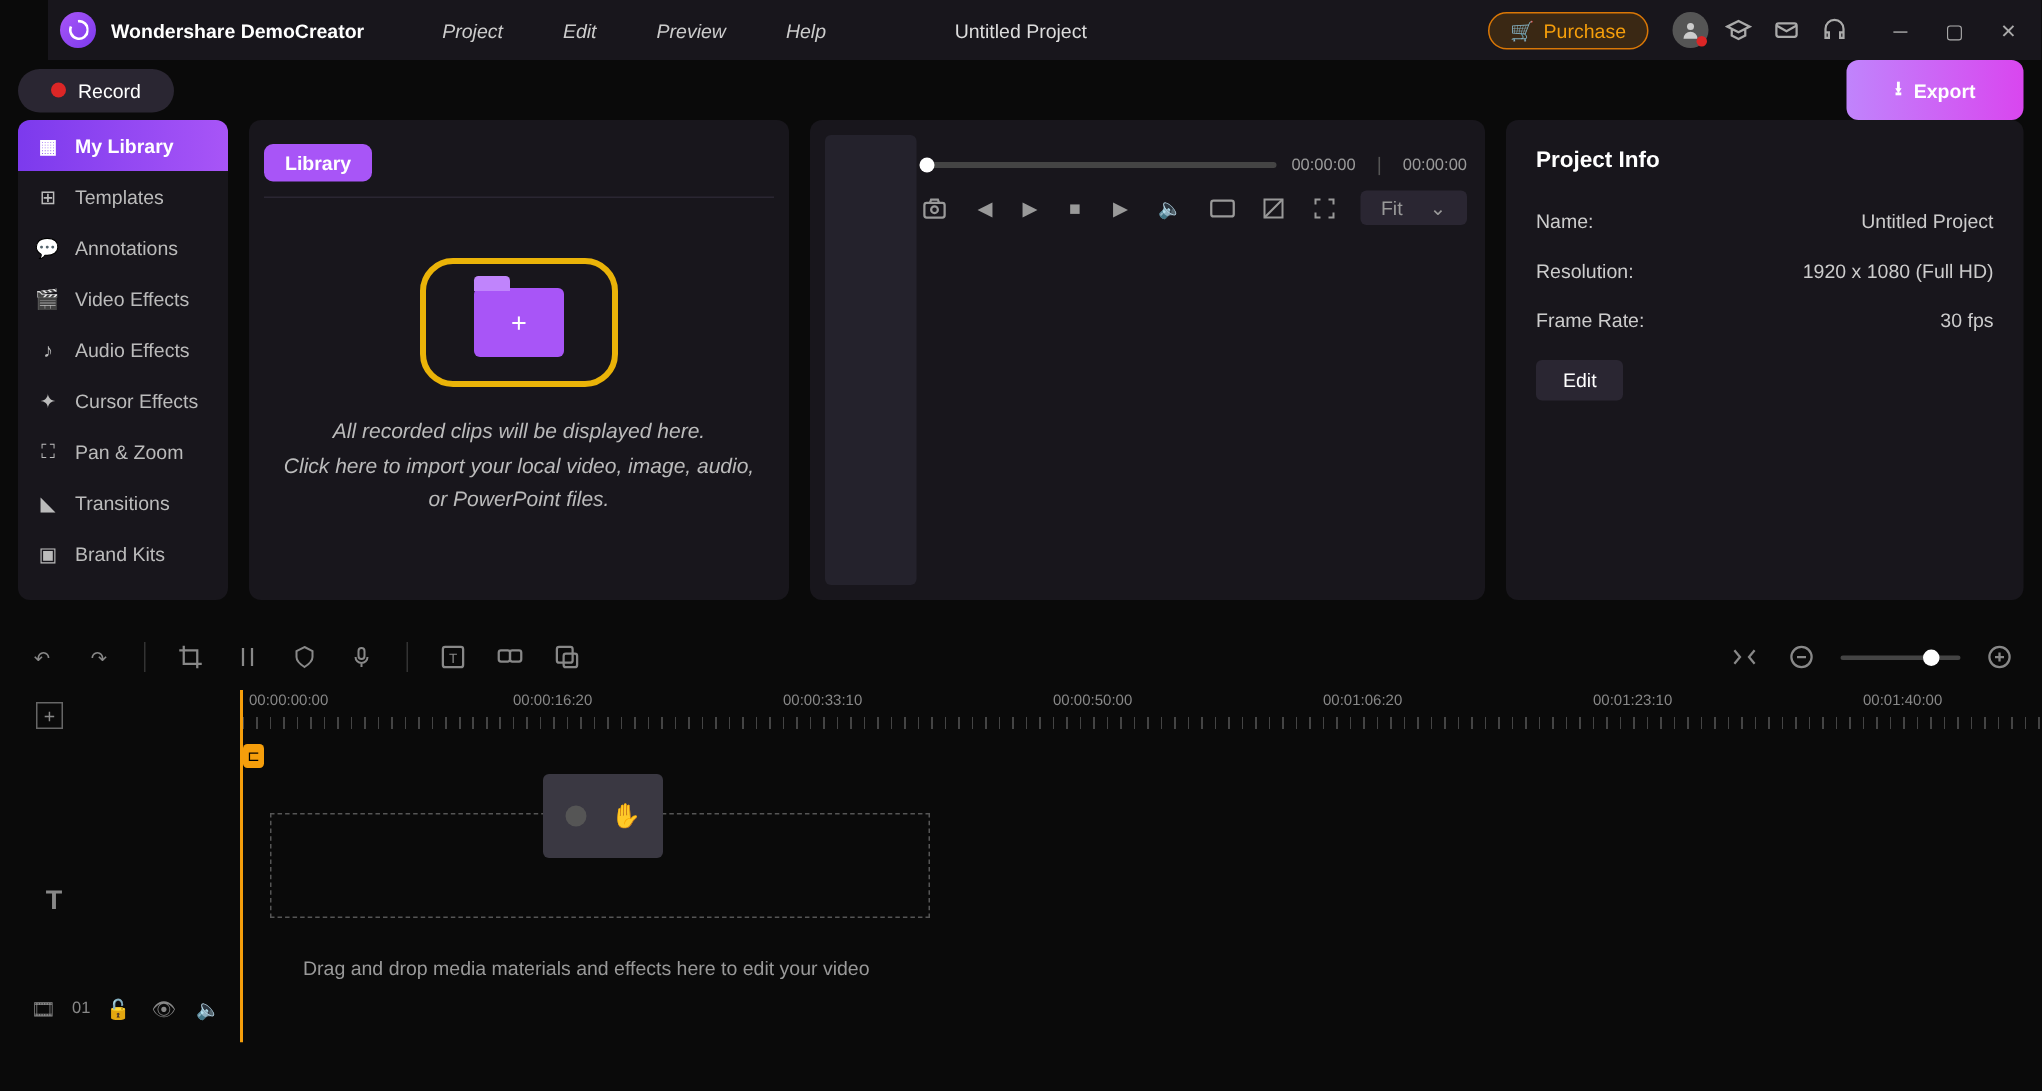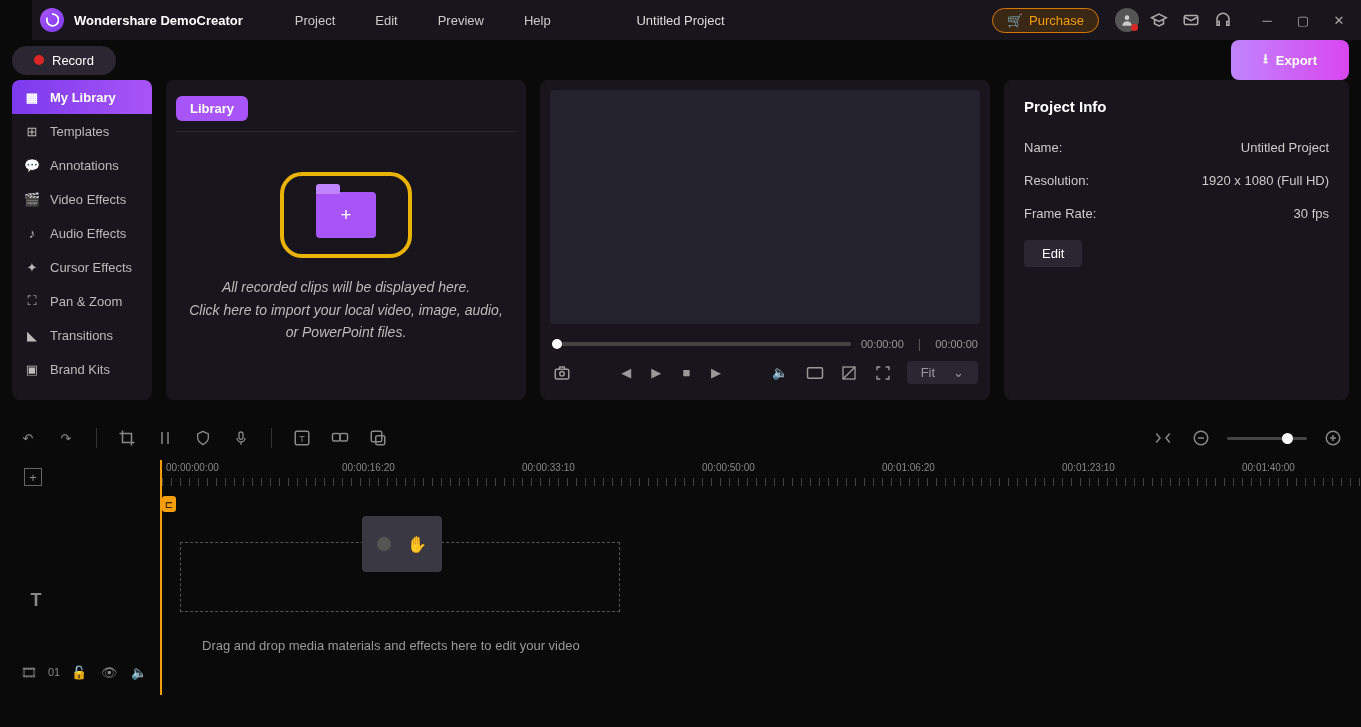--- a/index.html
+++ b/index.html
@@ -1,21 +1,21 @@
 <!DOCTYPE html>
 <html><head>
 <meta charset="utf-8">
 <style>
 * { box-sizing: border-box; margin: 0; padding: 0; }
 body { background: #0a0a0a; font-family: -apple-system, Segoe UI, sans-serif; color: #ccc; font-size: 13px; width: 1361px; height: 727px; overflow: hidden; }
 .topbar { height: 40px; background: #18161c; display: flex; align-items: center; padding: 0 8px; gap: 4px; margin-left: 32px; }
 .logo { width: 24px; height: 24px; border-radius: 50%; background: linear-gradient(135deg, #a855f7, #7c3aed); display: flex; align-items: center; justify-content: center; margin-right: 6px; }
 .logo svg { width: 14px; height: 14px; }
 .app-name { font-weight: 600; color: #fff; margin-right: 30px; }
-.menu-item { padding: 0 18px; color: #ccc; cursor: pointer; }
+.menu-item { padding: 0 18px; color: #ccc; cursor: pointer; font-style: italic; }
 .spacer { flex: 1; }
 .title-center { position: absolute; left: 50%; transform: translateX(-50%); color: #ddd; }
 .purchase-btn { background: #3a2814; border: 1px solid #d97706; border-radius: 16px; padding: 4px 14px; color: #f59e0b; display: flex; align-items: center; gap: 6px; cursor: pointer; margin-right: 10px; }
 .top-icon { width: 28px; height: 28px; display: flex; align-items: center; justify-content: center; color: #aaa; cursor: pointer; position: relative; }
 .avatar-icon { width: 24px; height: 24px; border-radius: 50%; background: #555; display: flex; align-items: center; justify-content: center; }
 .badge-dot { position: absolute; bottom: 3px; right: 3px; width: 7px; height: 7px; background: #dc2626; border-radius: 50%; }
 .win-btns { display: flex; gap: 8px; margin-left: 12px; }
 .win-btn { width: 28px; height: 28px; display: flex; align-items: center; justify-content: center; color: #aaa; cursor: pointer; }
 
 .row2 { height: 40px; display: flex; align-items: center; padding: 0 12px; }
@@ -31,21 +31,21 @@
 
 .library-panel { flex: 1; background: #18161c; border-radius: 8px; padding: 16px 0; display: flex; flex-direction: column; }
 .library-tab { background: #a855f7; color: #fff; padding: 5px 14px; border-radius: 6px; font-weight: 600; margin-left: 10px; width: fit-content; }
 .library-divider { border-bottom: 1px solid #2a2632; margin: 10px 10px 0; }
 .import-area { flex: 1; display: flex; flex-direction: column; align-items: center; justify-content: center; }
 .import-box { border: 4px solid #eab308; border-radius: 22px; padding: 16px 32px; margin-bottom: 18px; }
 .folder-icon { width: 60px; height: 46px; background: #a855f7; border-radius: 4px; position: relative; display: flex; align-items: center; justify-content: center; color: #fff; font-size: 18px; }
 .folder-icon::before { content: ''; position: absolute; top: -8px; left: 0; width: 24px; height: 10px; background: #c084fc; border-radius: 3px 3px 0 0; }
 .import-text { text-align: center; color: #bbb; line-height: 1.6; font-size: 14px; font-style: italic; }
 
-.preview-panel { width: 450px; background: #18161c; border-radius: 8px; display: flex; flex-direction: column; padding: 10px; }
+.preview-panel { width: 450px; background: #18161c; border-radius: 8px; display: flex; flex-direction: row; padding: 10px; }
 .preview-video { flex: 1; background: #24222c; border-radius: 4px; }
 .preview-controls { padding-top: 8px; }
 .progress-row { display: flex; align-items: center; gap: 10px; padding: 4px 2px; }
 .progress-bar { flex: 1; height: 4px; background: #444; border-radius: 2px; position: relative; }
 .progress-bar::before { content: ''; position: absolute; left: 0; top: -3px; width: 10px; height: 10px; background: #fff; border-radius: 50%; }
 .time-text { color: #999; font-size: 11px; }
 .time-sep { color: #555; margin: 0 4px; }
 .control-btns { display: flex; align-items: center; gap: 14px; padding: 6px 2px; }
 .ctrl-icon { width: 20px; height: 20px; display: flex; align-items: center; justify-content: center; color: #999; cursor: pointer; }
 .ctrl-group { display: flex; gap: 10px; margin: 0 auto; }

